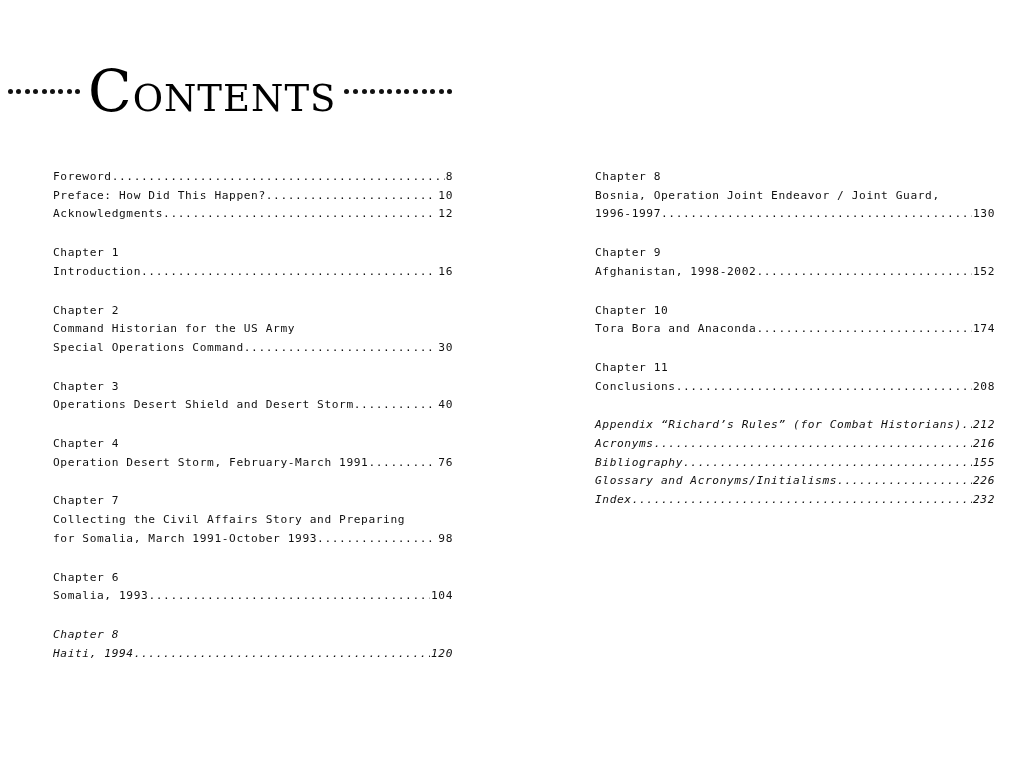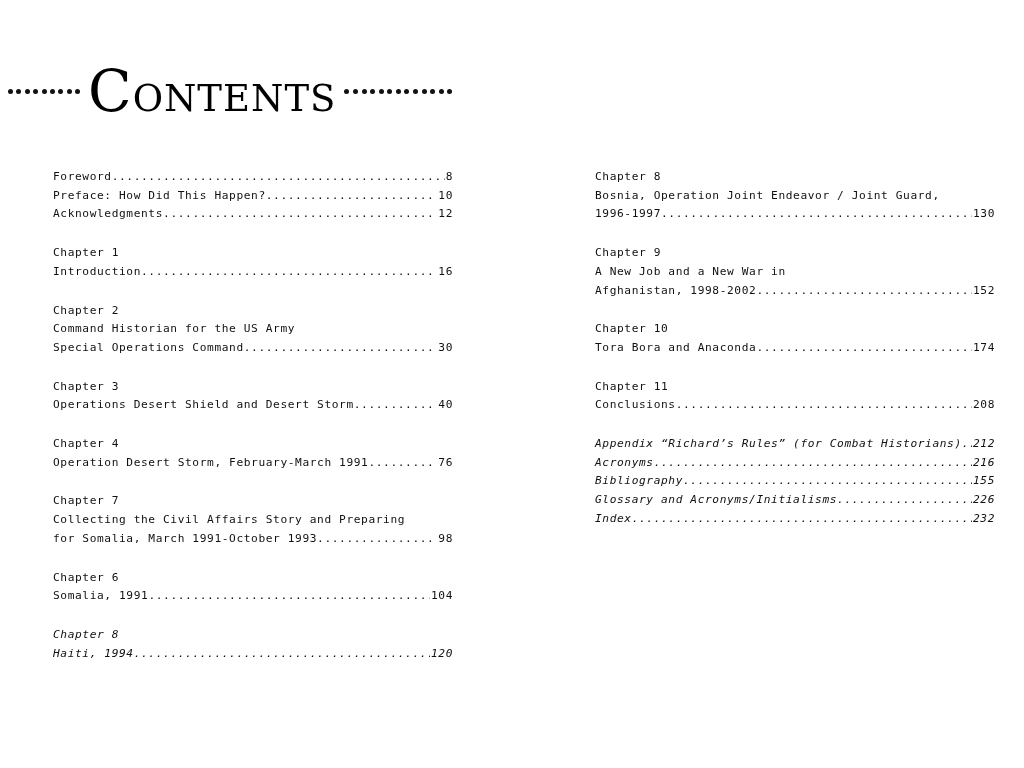--- a/index.html
+++ b/index.html
@@ -200,21 +200,21 @@
         <div class="line head">Collecting the Civil Affairs Story and Preparing</div>
         <div class="entry">
           <span class="txt">for Somalia, March 1991-October 1993</span>
           <span class="leader">........................................................................................................................</span>
           <span class="pg">98</span>
         </div>
       </div>
       <div class="group">
         <div class="line head">Chapter 6</div>
         <div class="entry">
-          <span class="txt">Somalia, 1991</span>
+          <span class="txt">Somalia, 1993</span>
           <span class="leader">........................................................................................................................</span>
           <span class="pg">104</span>
         </div>
       </div>
       <div class="group">
         <div class="line head">Chapter 8</div>
         <div class="entry">
           <span class="txt">Haiti, 1994</span>
           <span class="leader">........................................................................................................................</span>
           <span class="pg">120</span>
@@ -226,21 +226,20 @@
         <div class="line head">Chapter 8</div>
         <div class="line head">Bosnia, Operation Joint Endeavor / Joint Guard,</div>
         <div class="entry">
           <span class="txt">1996-1997</span>
           <span class="leader">........................................................................................................................</span>
           <span class="pg">130</span>
         </div>
       </div>
       <div class="group">
         <div class="line head">Chapter 9</div>
-        <div class="line head">A New Job and a New War in</div>
         <div class="entry">
           <span class="txt">Afghanistan, 1998-2002</span>
           <span class="leader">........................................................................................................................</span>
           <span class="pg">152</span>
         </div>
       </div>
       <div class="group">
         <div class="line head">Chapter 10</div>
         <div class="entry">
           <span class="txt">Tora Bora and Anaconda</span>

